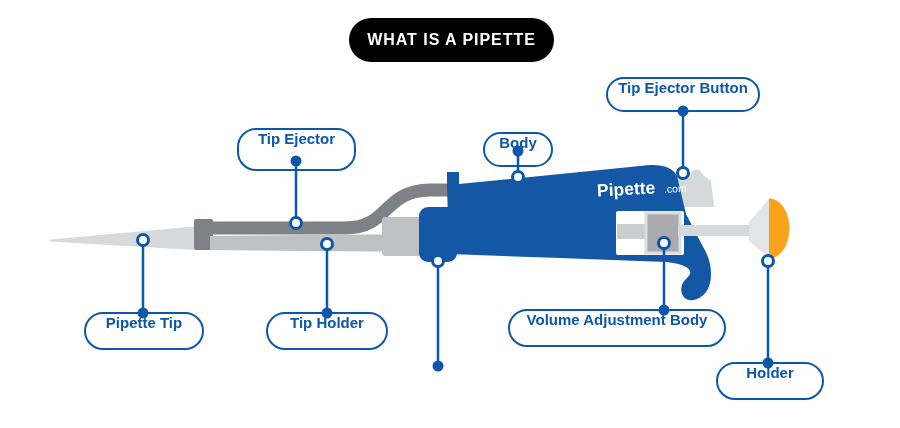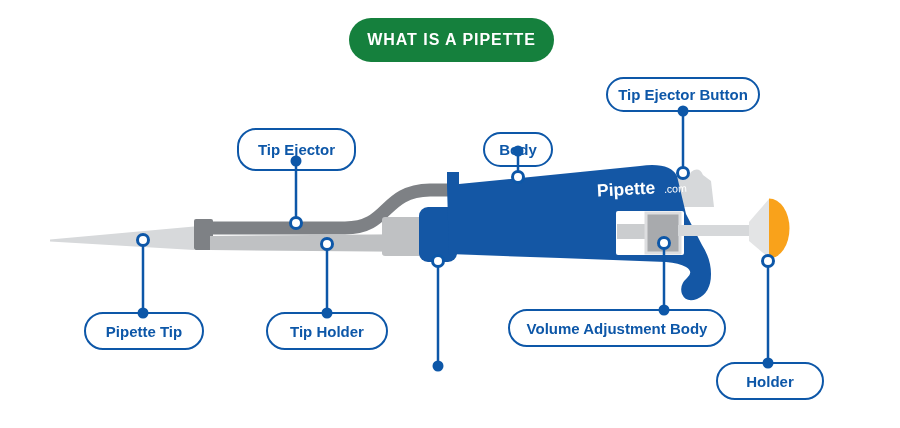--- a/index.html
+++ b/index.html
@@ -4,28 +4,28 @@
 <style>
   html,body{margin:0;padding:0;background:#ffffff;}
   #stage{
     position:relative;width:900px;height:428px;background:#ffffff;overflow:hidden;
     font-family:"Liberation Sans",sans-serif;
   }
   #stage svg{position:absolute;left:0;top:0;}
   #illustration{z-index:1;}
   #connectors{z-index:3;pointer-events:none;}
   .pill{
-    position:absolute;z-index:2;display:flex;align-items:center;justify-content:center;
+    position:absolute;z-index:2;display:flex;justify-content:center;
     background:#ffffff;border:2px solid #0D57A8;border-radius:19px;
     color:#0D57A8;font-weight:bold;font-size:15px;white-space:nowrap;
     box-sizing:border-box;
   }
   .title-pill{
     position:absolute;z-index:2;display:flex;align-items:center;justify-content:center;
-    left:349px;top:18px;width:205px;height:44px;background:#15803d;border-radius:22px;
+    left:349px;top:18px;width:205px;height:44px;background:#000000;border-radius:22px;
     color:#ffffff;font-weight:bold;font-size:16px;letter-spacing:0.06em;white-space:nowrap;
   }
   
   .p-tip-ejector{left:237px;top:128px;width:119px;height:43px;}
   .p-body{left:483px;top:132px;width:70px;height:35px;}
   .p-tip-ejector-button{left:606px;top:77px;width:154px;height:35px;}
   .p-pipette-tip{left:84px;top:312px;width:120px;height:38px;}
   .p-tip-holder{left:266px;top:312px;width:122px;height:38px;}
   .p-connecting-nut{left:365px;top:365px;width:145px;height:38px;}
   .p-vak{left:508px;top:309px;width:218px;height:38px;}

